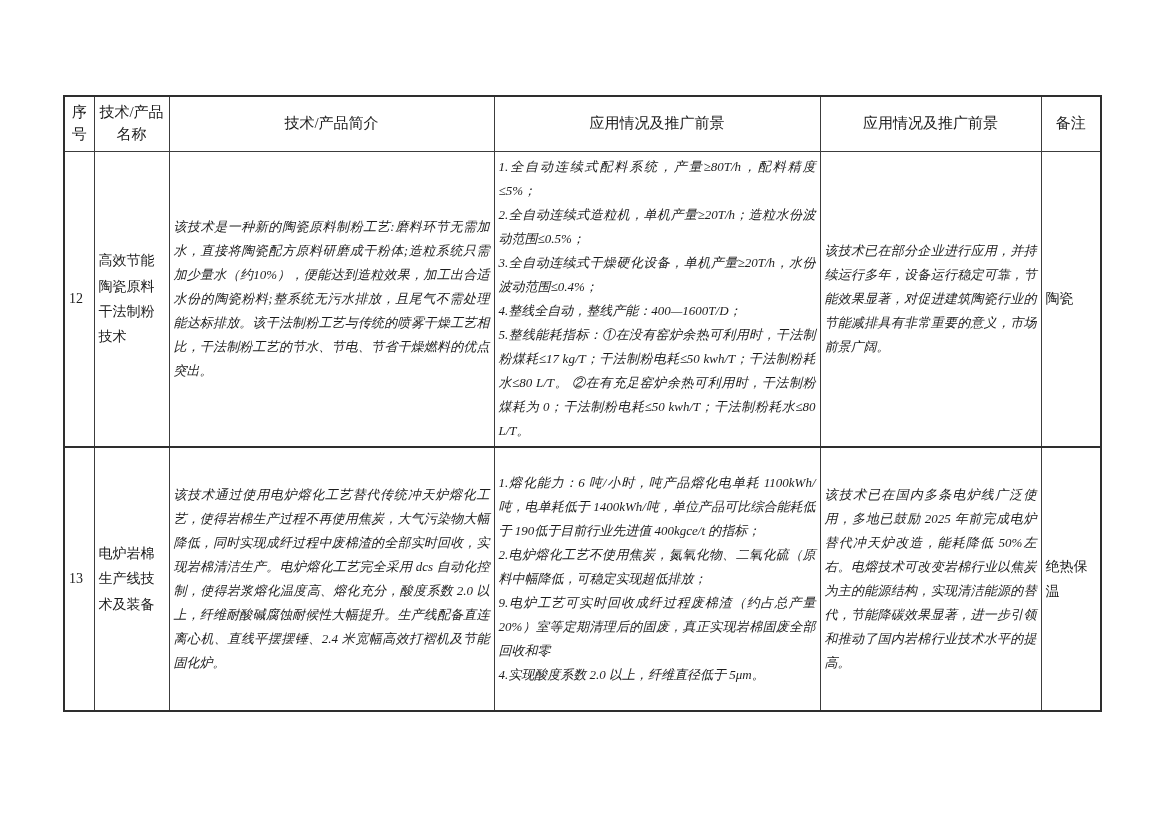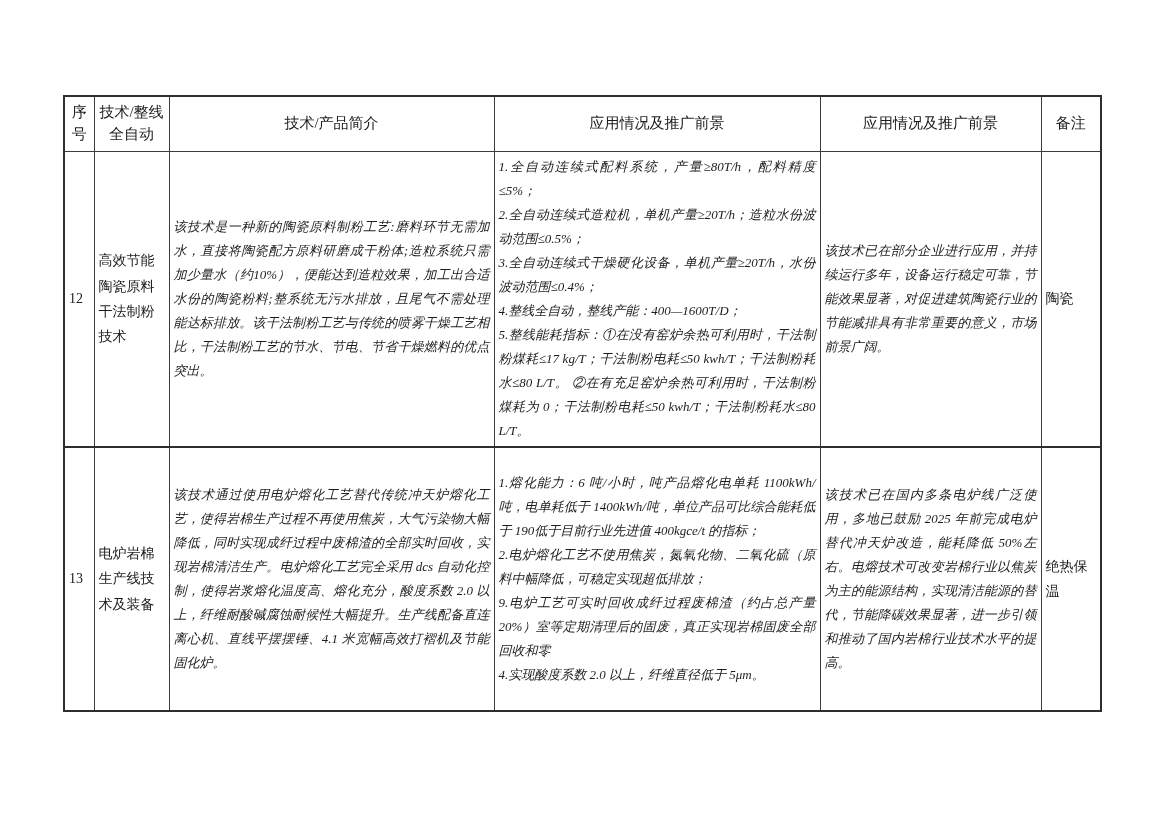--- a/index.html
+++ b/index.html
@@ -81,21 +81,21 @@
       <col style="width:30px">
       <col style="width:75px">
       <col style="width:325px">
       <col style="width:326px">
       <col style="width:221px">
       <col style="width:60px">
     </colgroup>
     <thead>
       <tr class="header-row">
         <th class="hdr">序号</th>
-        <th class="hdr">技术/整线全自动</th>
+        <th class="hdr">技术/产品名称</th>
         <th class="hdr">技术/产品简介</th>
         <th class="hdr">应用情况及推广前景</th>
         <th class="hdr">应用情况及推广前景</th>
         <th class="hdr">备注</th>
       </tr>
     </thead>
     <tbody>
       <tr class="data-row-1">
         <td class="c-center">12</td>
         <td class="c-center">高效节能陶瓷原料干法制粉技术</td>
@@ -111,21 +111,21 @@
         </td>
         <td class="c-text">
           <p>该技术已在部分企业进行应用，并持续运行多年，设备运行稳定可靠，节能效果显著，对促进建筑陶瓷行业的节能减排具有非常重要的意义，市场前景广阔。</p>
         </td>
         <td class="c-center">陶瓷</td>
       </tr>
       <tr class="data-row-2">
         <td class="c-center">13</td>
         <td class="c-center">电炉岩棉生产线技术及装备</td>
         <td class="c-text">
-          <p>该技术通过使用电炉熔化工艺替代传统冲天炉熔化工艺，使得岩棉生产过程不再使用焦炭，大气污染物大幅降低，同时实现成纤过程中废棉渣的全部实时回收，实现岩棉清洁生产。电炉熔化工艺完全采用 dcs 自动化控制，使得岩浆熔化温度高、熔化充分，酸度系数 2.0 以上，纤维耐酸碱腐蚀耐候性大幅提升。生产线配备直连离心机、直线平摆摆锤、4.1 米宽幅高效打褶机及节能固化炉。</p>
+          <p>该技术通过使用电炉熔化工艺替代传统冲天炉熔化工艺，使得岩棉生产过程不再使用焦炭，大气污染物大幅降低，同时实现成纤过程中废棉渣的全部实时回收，实现岩棉清洁生产。电炉熔化工艺完全采用 dcs 自动化控制，使得岩浆熔化温度高、熔化充分，酸度系数 2.0 以上，纤维耐酸碱腐蚀耐候性大幅提升。生产线配备直连离心机、直线平摆摆锤、2.4 米宽幅高效打褶机及节能固化炉。</p>
         </td>
         <td class="c-text">
           <p>1.熔化能力：6 吨/小时，吨产品熔化电单耗 1100kWh/吨，电单耗低于 1400kWh/吨，单位产品可比综合能耗低于 190低于目前行业先进值 400kgce/t 的指标；</p>
           <p>2.电炉熔化工艺不使用焦炭，氮氧化物、二氧化硫（原料中幅降低，可稳定实现超低排放；</p>
           <p>9.电炉工艺可实时回收成纤过程废棉渣（约占总产量 20%）室等定期清理后的固废，真正实现岩棉固废全部回收和零</p>
           <p>4.实现酸度系数 2.0 以上，纤维直径低于 5μm。</p>
         </td>
         <td class="c-text">
           <p>该技术已在国内多条电炉线广泛使用，多地已鼓励 2025 年前完成电炉替代冲天炉改造，能耗降低 50%左右。电熔技术可改变岩棉行业以焦炭为主的能源结构，实现清洁能源的替代，节能降碳效果显著，进一步引领和推动了国内岩棉行业技术水平的提高。</p>
         </td>

